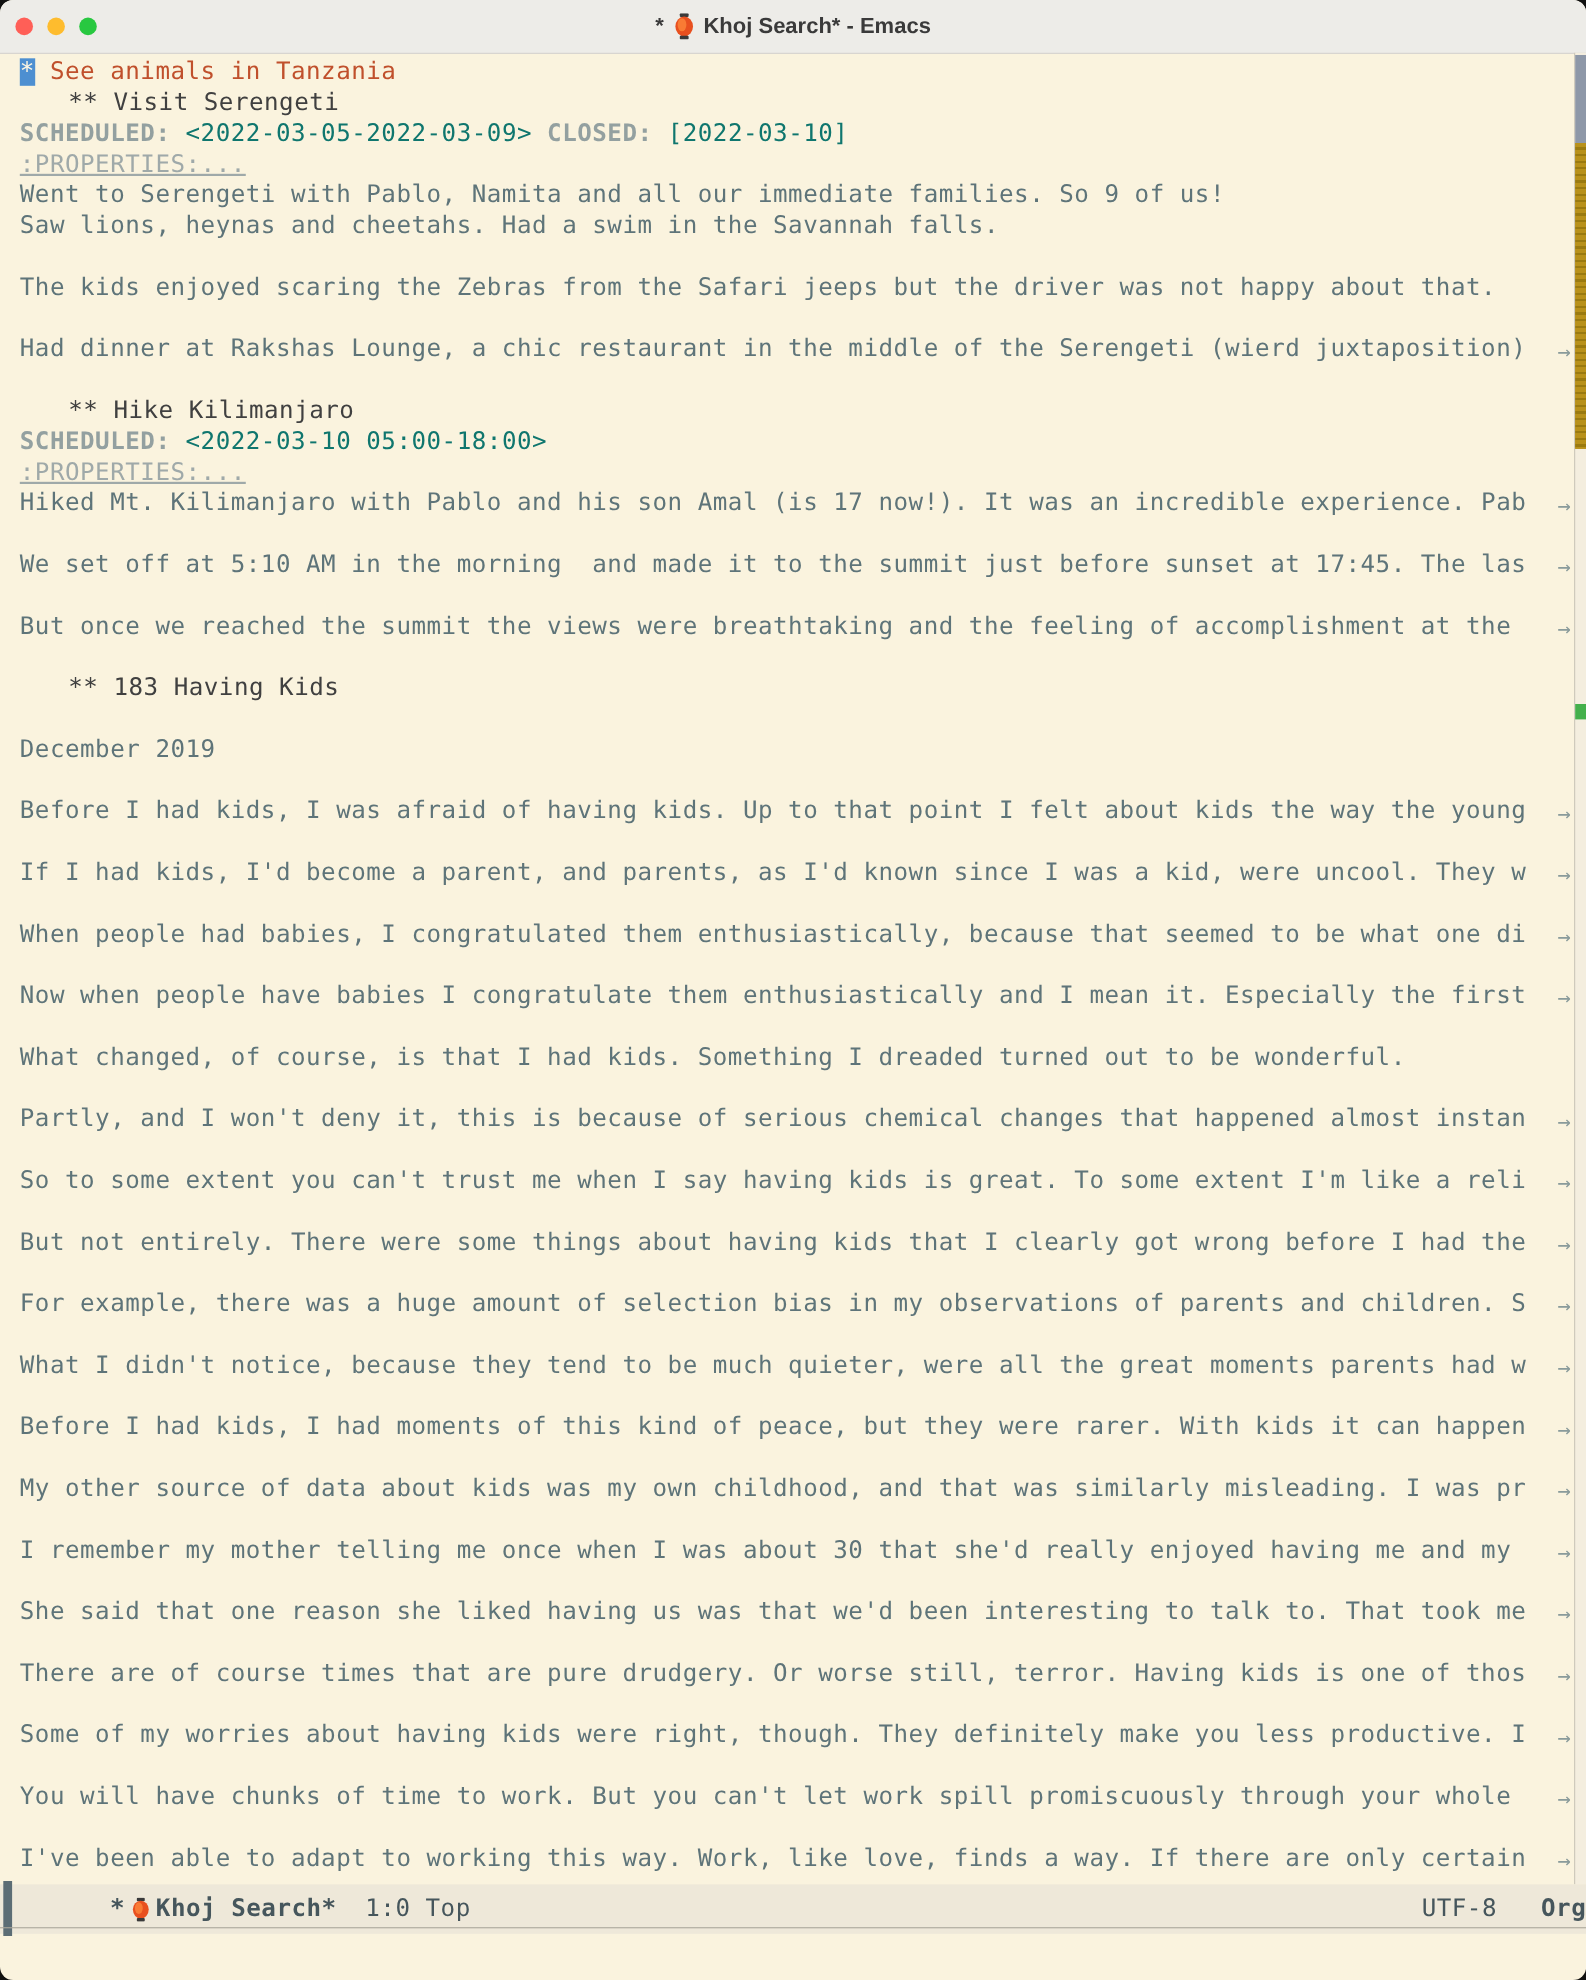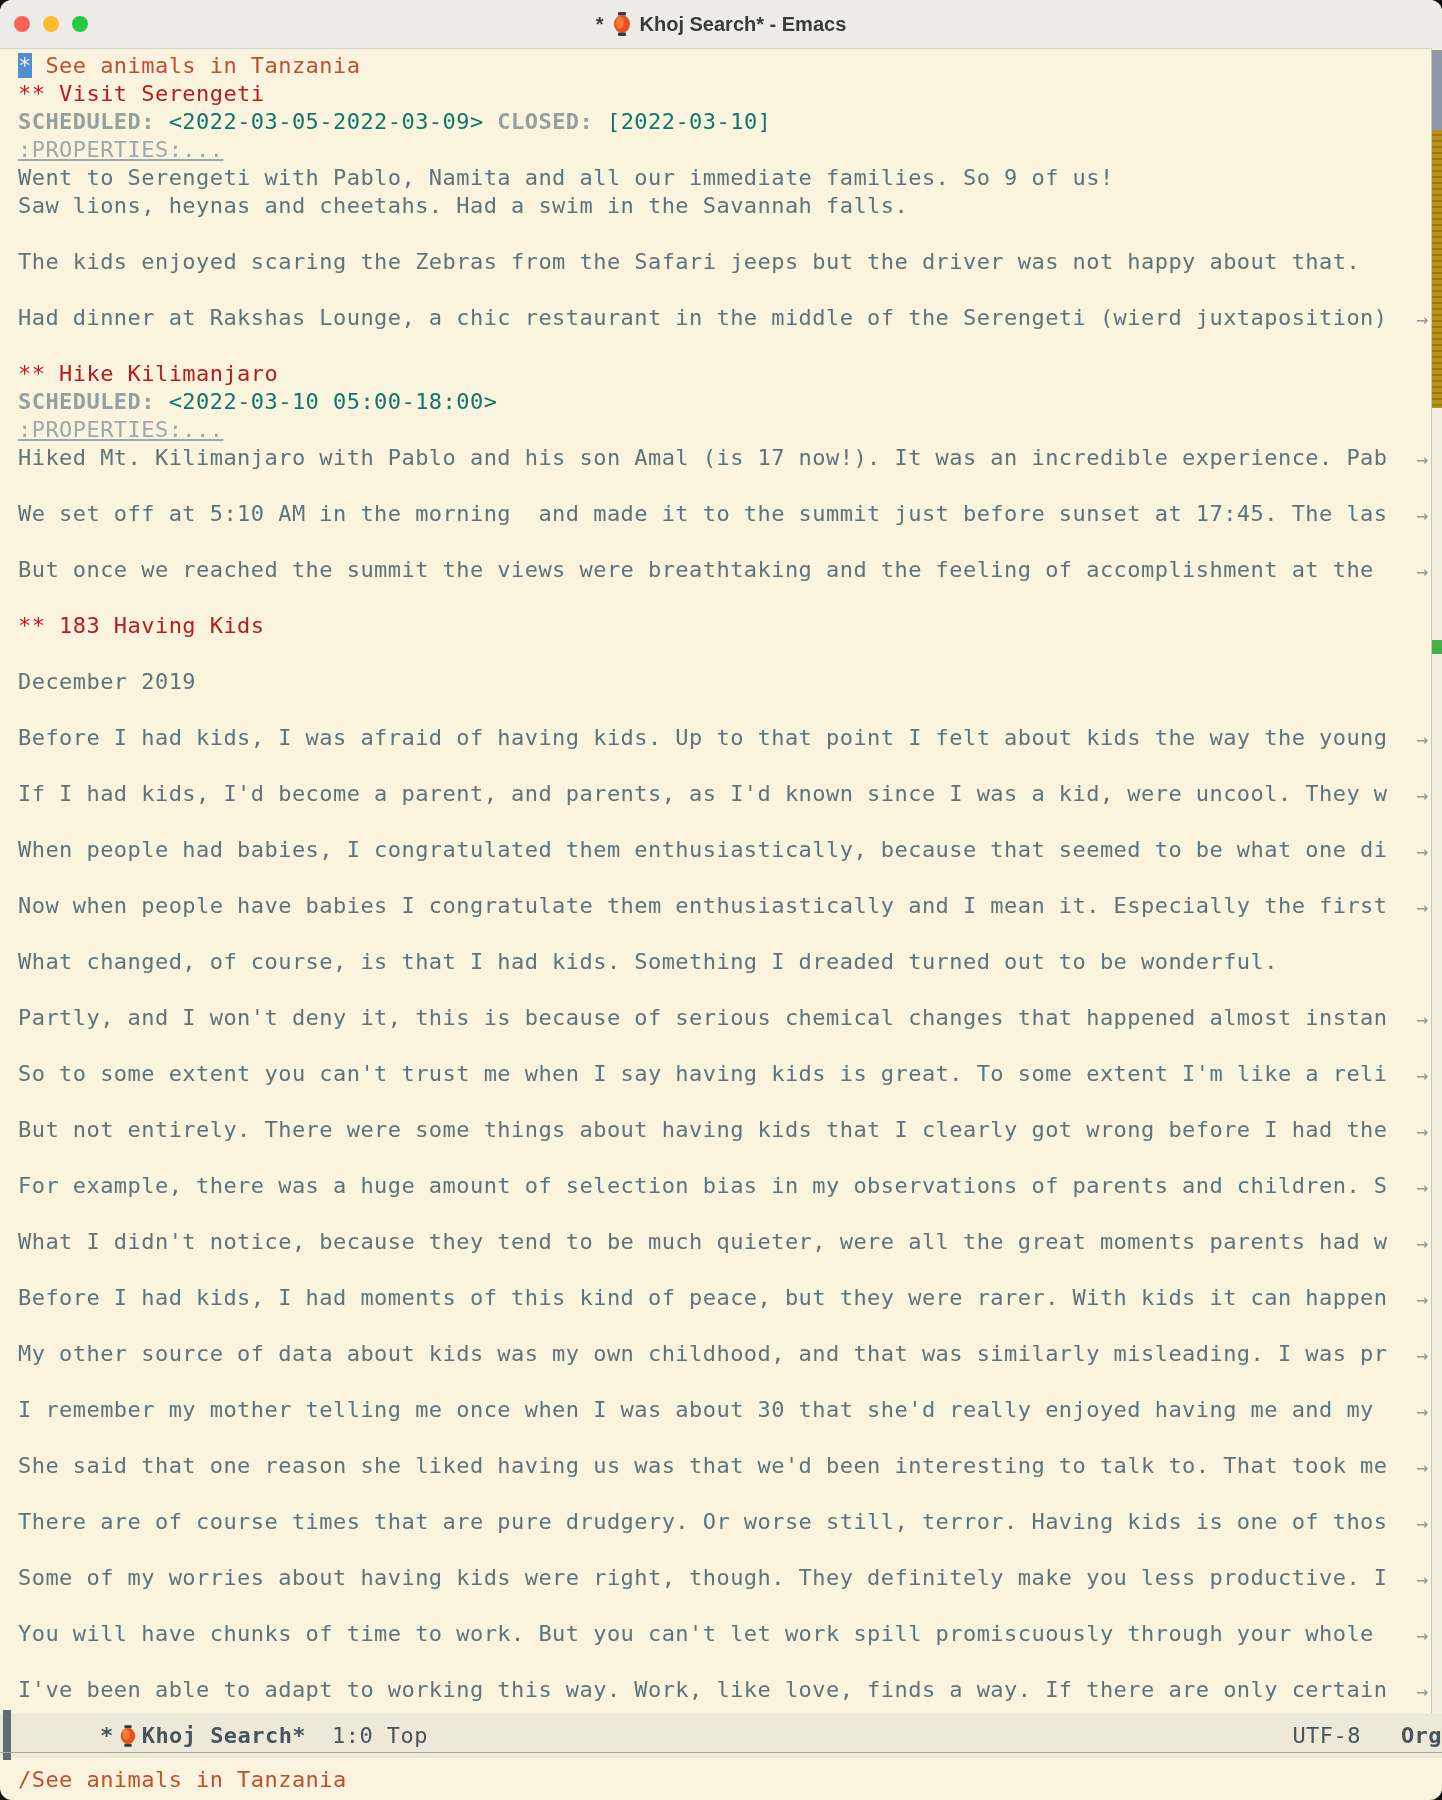--- a/index.html
+++ b/index.html
@@ -28,21 +28,21 @@
   
   .buffer {
     position:absolute; top:48px; left:0; right:10px; bottom:87px;
     padding:4px 0 0 18px;
     font-size:22px; line-height:28px; letter-spacing:0.45px;
     white-space:pre; overflow:hidden;
   }
   .line { height:28px; position:relative; }
   .seg-body   { color:#5E7479; }
   .seg-h1     { color:#C0502C; }
-  .seg-h2     { color:#b91c1c; }
+  .seg-h2     { color:#404040;margin-left:44px; }
   .seg-kw     { color:#93A0A0; font-weight:bold; }
   .seg-date   { color:#0f766e; }
   .seg-prop   { color:#9FA9A9;text-decoration:underline; }
   .seg-cursor { background:#4D8FD1; color:#FDF6E3; }
   .trunc {
     position:absolute; right:4px; top:1px;
     color:#8A9B9B; font-size:20px; letter-spacing:0;
   }
   
   .scrollstrip {
@@ -126,17 +126,14 @@
         <span>Khoj Search*</span>
       </span>
       <span class="ml-pos">1:0 Top</span>
     </div>
     <div class="ml-right">
       <span>UTF-8</span>
       <span class="ml-mode">Org</span>
     </div>
   </div>
 
-  <div class="minibuffer">
-    <span>/See animals in Tanzania</span>
-  </div>
 
 </div>
 
 </body></html>

